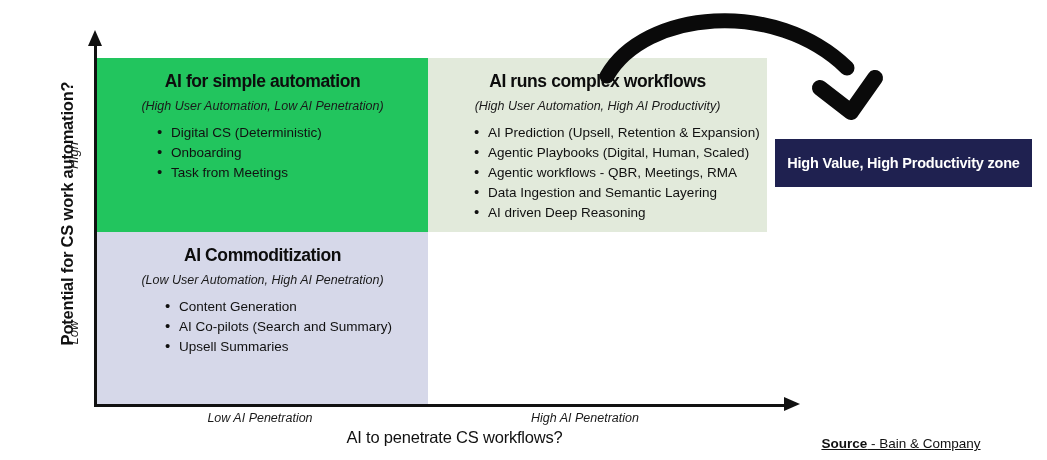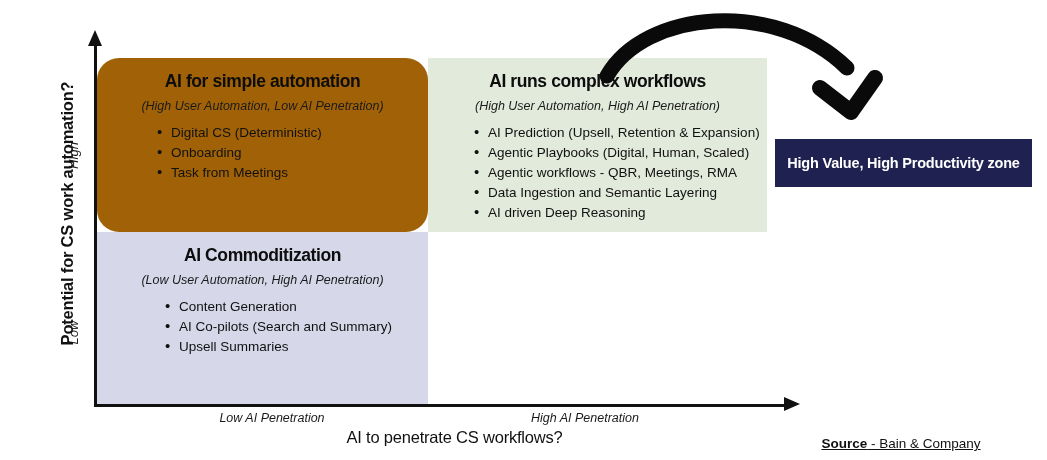--- a/index.html
+++ b/index.html
@@ -100,40 +100,40 @@
   }
   .x-tick {
     position: absolute;
     top: 411px;
     font-size: 12.5px;
     font-style: italic;
     color: #1a1a1a;
     white-space: nowrap;
     text-align: center;
   }
-  #x-tick-low  { left: 142px; width: 260px; }
+  #x-tick-low  { left: 130px; width: 260px; }
   #x-tick-high { left: 455px; width: 260px; }
 
   
   #quadrant-grid {
     position: absolute;
     left: 97px;
     top: 58px;
     width: 670px;
     height: 346px;
     display: grid;
     grid-template-columns: 331px 339px;
     grid-template-rows: 174px 172px;
   }
   .quadrant {
     position: relative;
     padding: 14px 10px 0 10px;
     box-sizing: border-box;
   }
-  #quadrant-top-left     { background: #a16207; border-radius: 22px; }
+  #quadrant-top-left     { background: #22c55e; }
   #quadrant-top-right    { background: #e2eadb; }
   #quadrant-bottom-left  { background: #f8f7fc; }
   #quadrant-bottom-right { background: #d6d8e9; }
 
   .q-title {
     text-align: center;
     font-size: 17.5px;
     font-weight: 700;
     letter-spacing: -0.4px;
     color: #0d0d0d;
@@ -247,21 +247,21 @@
       <div class="q-subtitle">(High User Automation, Low AI Penetration)</div>
       <ul class="q-list" id="list-top-left">
         <li>Digital CS (Deterministic)</li>
         <li>Onboarding</li>
         <li>Task from Meetings</li>
       </ul>
     </div>
 
     <div class="quadrant" id="quadrant-top-right">
       <div class="q-title">AI runs complex workflows</div>
-      <div class="q-subtitle">(High User Automation, High AI Penetration)</div>
+      <div class="q-subtitle">(High User Automation, High AI Productivity)</div>
       <ul class="q-list" id="list-top-right">
         <li>AI Prediction (Upsell, Retention &amp; Expansion)</li>
         <li>Agentic Playbooks (Digital, Human, Scaled)</li>
         <li>Agentic workflows -  QBR, Meetings, RMA</li>
         <li>Data Ingestion and Semantic Layering</li>
         <li>AI driven Deep Reasoning</li>
       </ul>
     </div>
 
 

